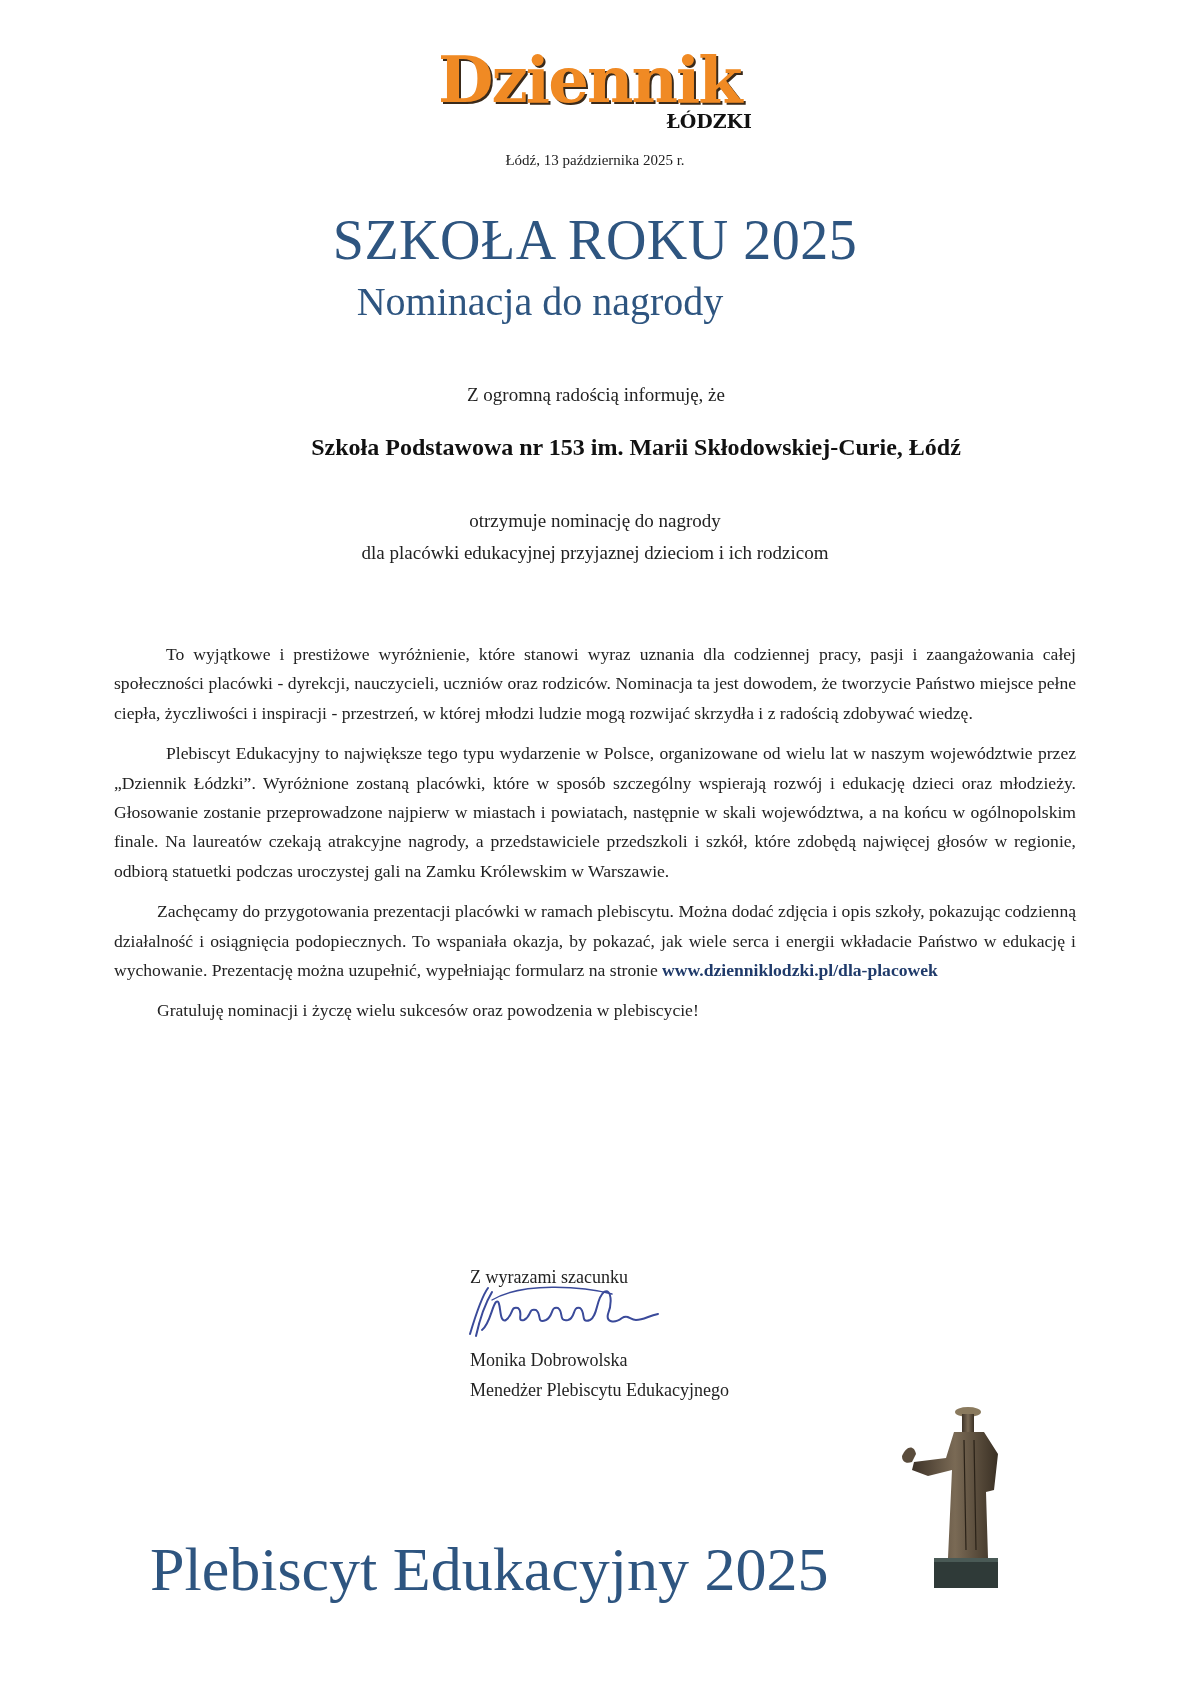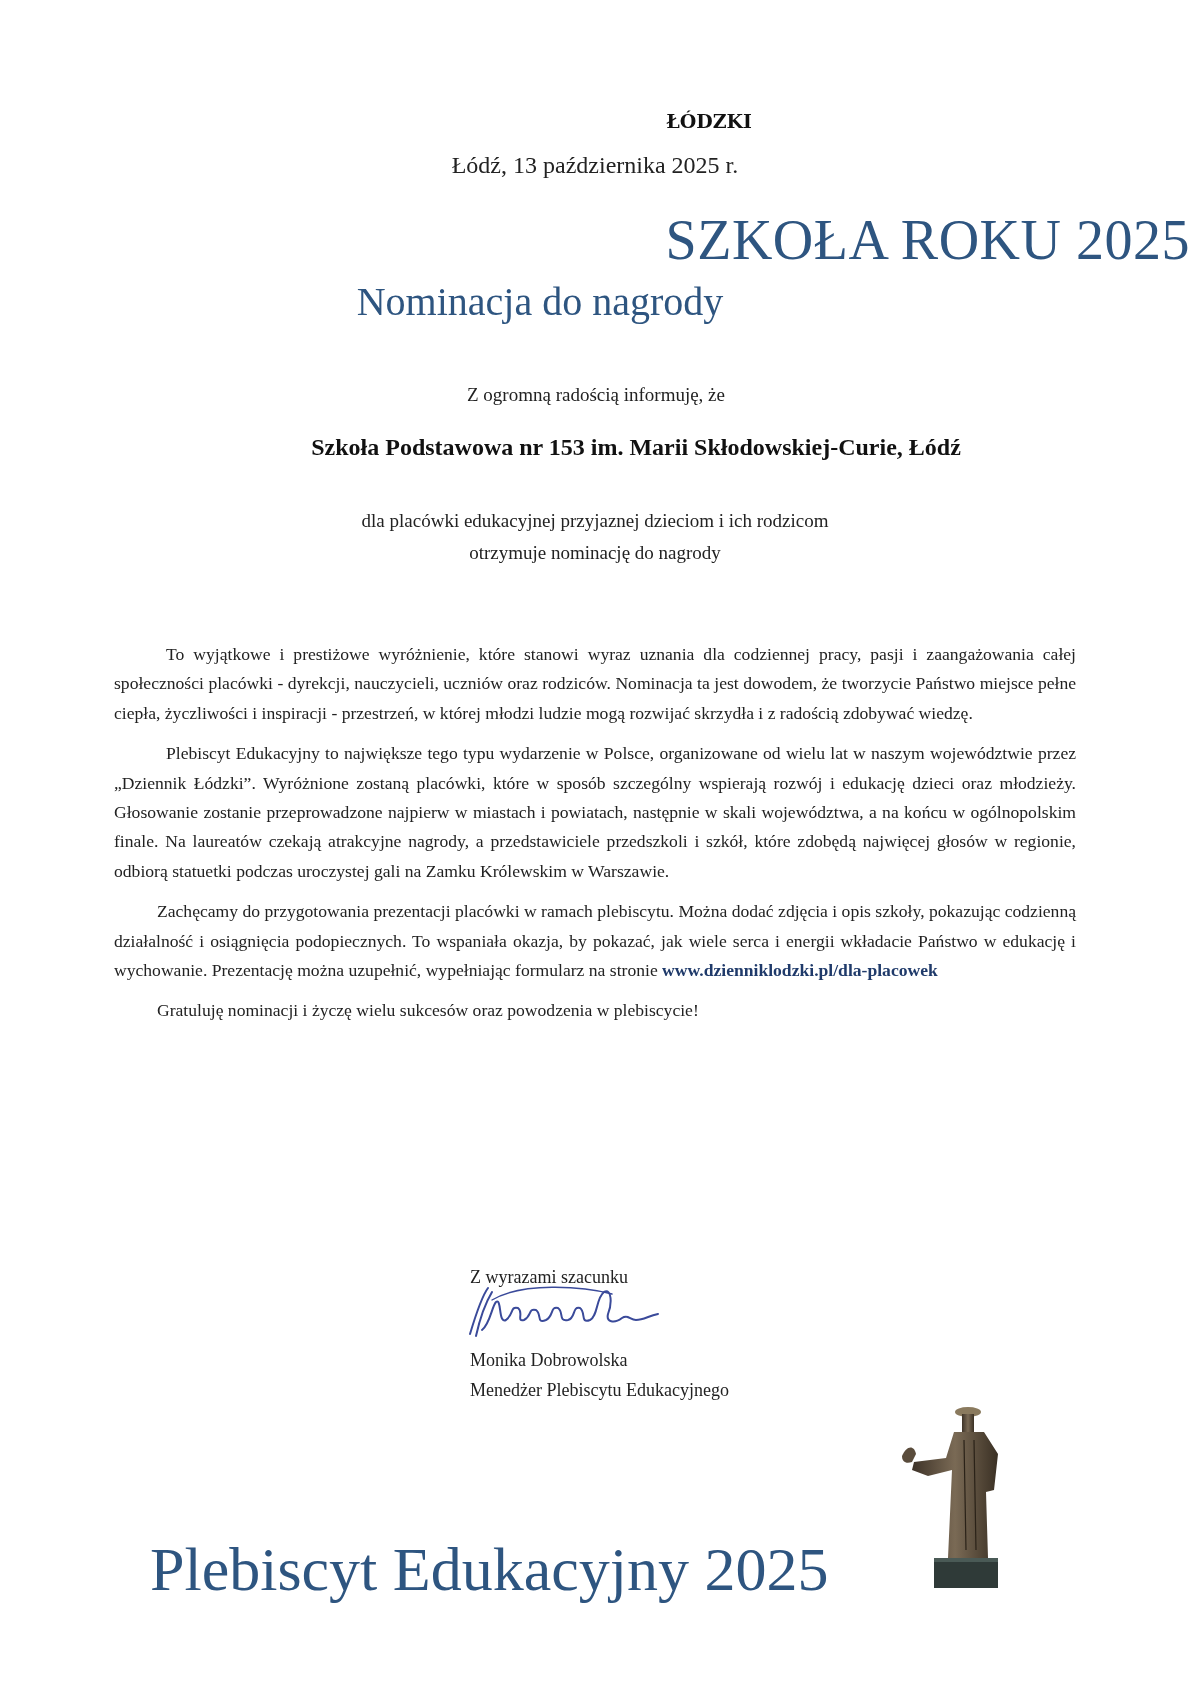--- a/index.html
+++ b/index.html
@@ -1,52 +1,53 @@
 <!DOCTYPE html>
 <html><head>
   <meta charset="utf-8">
   <style>
     html, body { margin: 0; padding: 0; background: #ffffff; }
     body { width: 1190px; height: 1682px; position: relative; overflow: hidden; font-family: "Liberation Serif", "DejaVu Serif", serif; color: #1a1a1a; }
     .logo { position: absolute; left: 438px; top: 44px; width: 320px; height: 90px; }
     .logo-main { position: absolute; left: 0; top: 0; font-family: "DejaVu Serif", serif; font-weight: bold; font-size: 64px; line-height: 72px; color: #f08a24; letter-spacing: -2px; text-shadow: 2px 2px 0 #3a2a1a; }
     .logo-sub { position: absolute; right: 6px; top: 66px; font-family: "DejaVu Serif", serif; font-weight: bold; font-size: 19px; color: #111; letter-spacing: 0px; }
-    .date { position: absolute; top: 152px; left: 0; width: 1190px; text-align: center; font-size: 24px; color: #222; }
-    .title { position: absolute; top: 208px; left: 0; width: 1190px; text-align: right; font-size: 56px; color: #2e5580; letter-spacing: 0.5px; }
+    .date { position: absolute; top: 152px; left: 0; width: 1190px; text-align: center; font-size: 15px; color: #222; }
+    .title { position: absolute; top: 208px; left: 0; width: 1190px; text-align: center; font-size: 56px; color: #2e5580; letter-spacing: 0.5px; }
     .subtitle { position: absolute; top: 278px; left: 0; width: 1080px; text-align: center; font-size: 40px; color: #2e5580; }
     .intro { position: absolute; top: 384px; left: 1px; width: 1190px; text-align: center; font-size: 19px; color: #222; }
     .school { position: absolute; top: 434px; left: 13px; width: 1190px; text-align: center; font-size: 24px; font-weight: bold; color: #111; margin-left: 28px; }
     .centered-lines { position: absolute; top: 505px; left: 0; width: 1190px; text-align: center; font-size: 19px; color: #222; line-height: 32px; }
     .body-text { position: absolute; top: 632px; left: 114px; width: 962px; font-size: 17.6px; line-height: 29.4px; color: #222; }
     .body-text p { margin: 8px 0 11px 0; text-align: justify; text-indent: 0; }
     .body-text p.indent-deep { text-indent: 52px; }
     .body-text p.indent { text-indent: 43px; }
     .link { color: #1f3a6a; font-weight: bold; }
     .signoff { position: absolute; left: 470px; top: 1262px; font-size: 18px; line-height: 30px; color: #222; }
     .signature { position: absolute; left: 462px; top: 1284px; width: 240px; height: 62px; }
     .signer { position: absolute; left: 470px; top: 1345px; font-size: 18px; line-height: 30px; color: #222; }
     .footer-title { position: absolute; left: 150px; top: 1534px; font-size: 62px; color: #2e5580; white-space: nowrap; }
     .statuette { position: absolute; left: 876px; top: 1400px; width: 150px; height: 190px; }
   </style>
 </head>
 <body>
 
 <div class="logo">
+  <div class="logo-main">Dziennik</div>
   <div class="logo-sub">ŁÓDZKI</div>
 </div>
 
 <div class="date">Łódź, 13 października 2025 r.</div>
 <div class="title">SZKOŁA ROKU 2025</div>
 <div class="subtitle">Nominacja do nagrody</div>
 
 <div class="intro">Z ogromną radością informuję, że</div>
 <div class="school">Szkoła Podstawowa nr 153 im. Marii Skłodowskiej-Curie, Łódź</div>
 <div class="centered-lines">
+  <div>otrzymuje nominację do nagrody</div>
   <div>dla placówki edukacyjnej przyjaznej dzieciom i ich rodzicom</div>
-  <div>otrzymuje nominację do nagrody</div>
 </div>
 
 <div class="body-text">
   <p class="indent-deep">To wyjątkowe i prestiżowe wyróżnienie, które stanowi wyraz uznania dla codziennej pracy, pasji i zaangażowania całej społeczności placówki - dyrekcji, nauczycieli, uczniów oraz rodziców. Nominacja ta jest dowodem, że tworzycie Państwo miejsce pełne ciepła, życzliwości i inspiracji - przestrzeń, w której młodzi ludzie mogą rozwijać skrzydła i z radością zdobywać wiedzę.</p>
   <p class="indent-deep">Plebiscyt Edukacyjny to największe tego typu wydarzenie w Polsce, organizowane od wielu lat w naszym województwie przez „Dziennik Łódzki”. Wyróżnione zostaną placówki, które w sposób szczególny wspierają rozwój i edukację dzieci oraz młodzieży. Głosowanie zostanie przeprowadzone najpierw w miastach i powiatach, następnie w skali województwa, a na końcu w ogólnopolskim finale. Na laureatów czekają atrakcyjne nagrody, a przedstawiciele przedszkoli i szkół, które zdobędą najwięcej głosów w regionie, odbiorą statuetki podczas uroczystej gali na Zamku Królewskim w Warszawie.</p>
   <p class="indent"><span>Zachęcamy do przygotowania prezentacji placówki w ramach plebiscytu. Można dodać zdjęcia i opis szkoły, pokazując codzienną działalność i osiągnięcia podopiecznych. To wspaniała okazja, by pokazać, jak wiele serca i energii wkładacie Państwo w edukację i wychowanie. Prezentację można uzupełnić, wypełniając formularz na stronie </span><span class="link">www.dzienniklodzki.pl/dla-placowek</span></p>
   <p class="indent">Gratuluję nominacji i życzę wielu sukcesów oraz powodzenia w plebiscycie!</p>
 </div>
 
 <div class="signoff">Z wyrazami szacunku</div>

